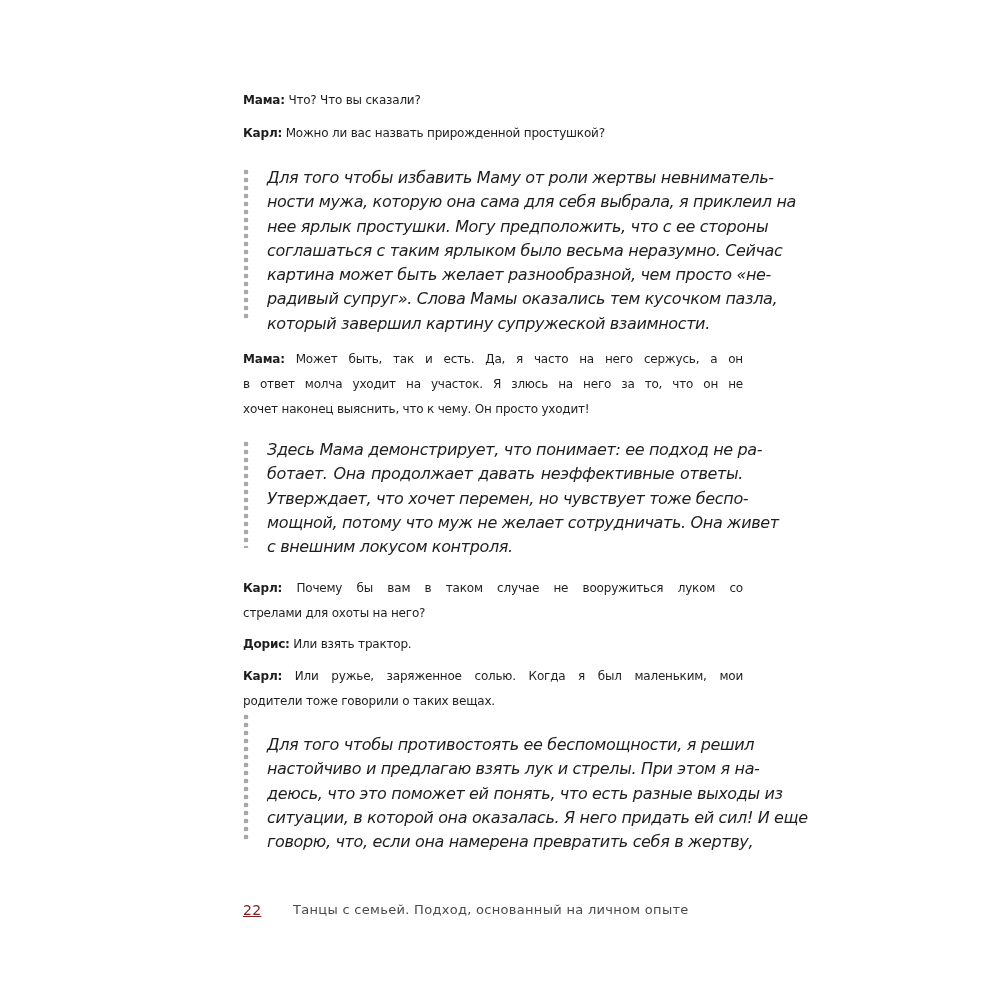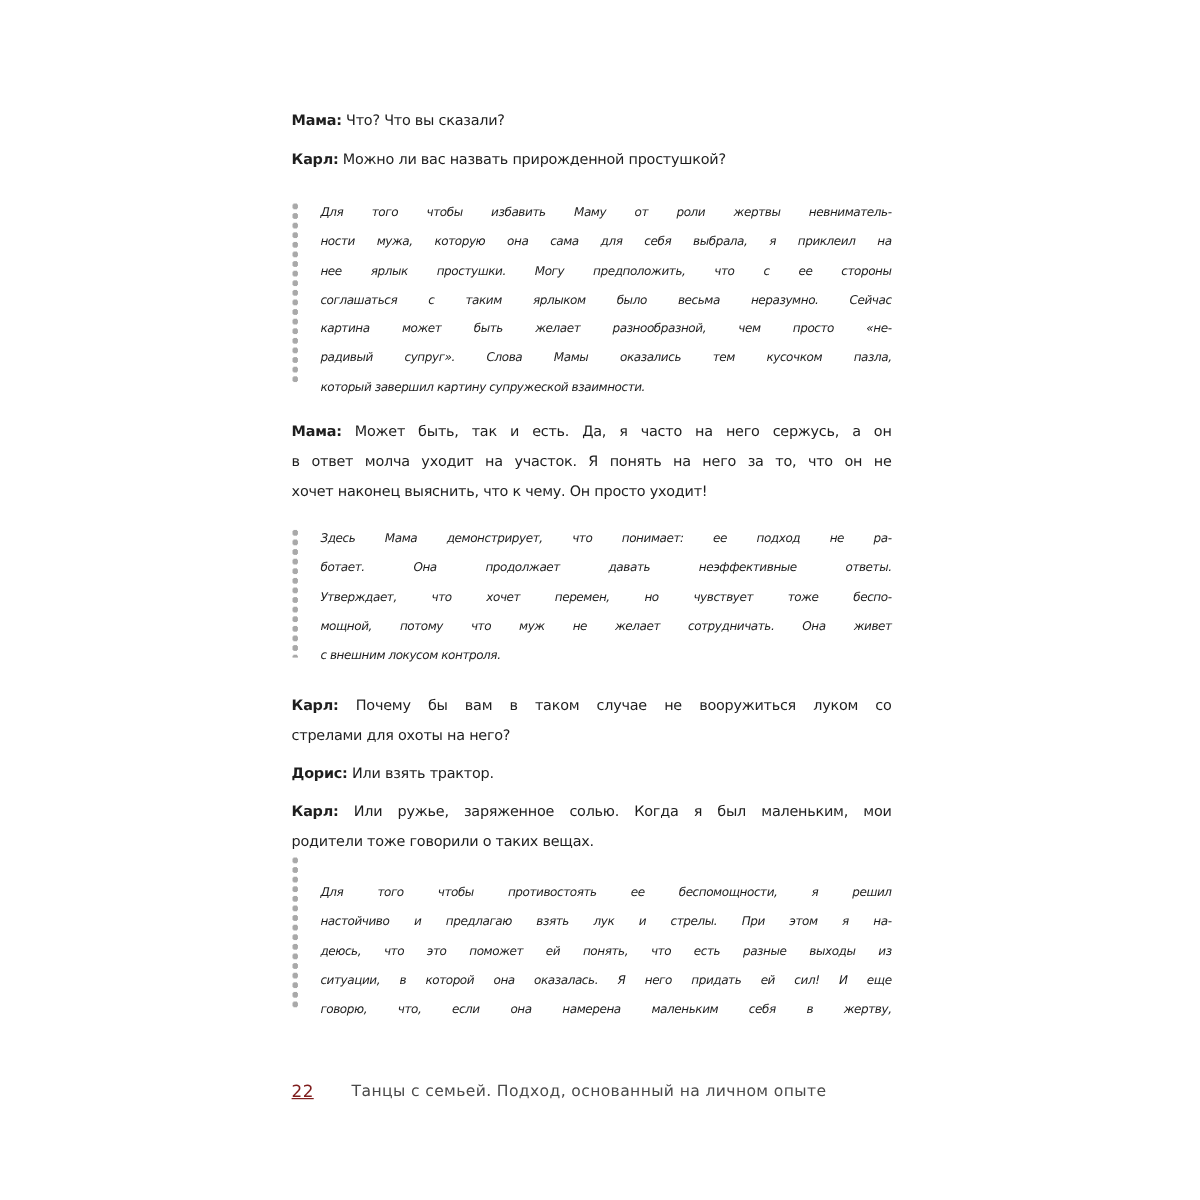--- a/index.html
+++ b/index.html
@@ -40,21 +40,21 @@
       white-space: nowrap;
     }
     .speech-para span.row.last {
       text-align-last: left;
     }
     .comment {
       position: absolute;
       left: 24px;
       width: 476px;
       font-style: italic;
-      font-size: 10px;
+      font-size: 16px;
       line-height: 24.3px;
       color: #1e1e1e;
       letter-spacing: -0.35px;
     }
     .comment span.row {
       display: block;
       text-align: justify;
       text-align-last: justify;
       white-space: nowrap;
     }
@@ -121,21 +121,21 @@
     <span class="row">картина может быть желает разнообразной, чем просто «не-</span>
     <span class="row">радивый супруг». Слова Мамы оказались тем кусочком пазла,</span>
     <span class="row last">который завершил картину супружеской взаимности.</span>
   </div>
 
   <div class="speech-para" style="top:347px;">
     <span class="row">
       <span class="speaker">Мама:</span>
       <span>Может быть, так и есть. Да, я часто на него сержусь, а он</span>
     </span>
-    <span class="row">в ответ молча уходит на участок. Я понять на него за то, что он не</span>
+    <span class="row">в ответ молча уходит на участок. Я злюсь на него за то, что он не</span>
     <span class="row last">хочет наконец выяснить, что к чему. Он просто уходит!</span>
   </div>
 
   <div class="dots" style="top:440px; height:108px;"></div>
   <div class="comment" style="top:438px;">
     <span class="row">Здесь Мама демонстрирует, что понимает: ее подход не ра-</span>
     <span class="row">ботает. Она продолжает давать неэффективные ответы.</span>
     <span class="row">Утверждает, что хочет перемен, но чувствует тоже беспо-</span>
     <span class="row">мощной, потому что муж не желает сотрудничать. Она живет</span>
     <span class="row last">с внешним локусом контроля.</span>
@@ -163,21 +163,21 @@
     </span>
     <span class="row last">родители тоже говорили о таких вещах.</span>
   </div>
 
   <div class="dots" style="top:713px; height:128px;"></div>
   <div class="comment" style="top:733px;">
     <span class="row">Для того чтобы противостоять ее беспомощности, я решил</span>
     <span class="row">настойчиво и предлагаю взять лук и стрелы. При этом я на-</span>
     <span class="row">деюсь, что это поможет ей понять, что есть разные выходы из</span>
     <span class="row">ситуации, в которой она оказалась. Я него придать ей сил! И еще</span>
-    <span class="row">говорю, что, если она намерена маленьким себя в жертву,</span>
+    <span class="row">говорю, что, если она намерена превратить себя в жертву,</span>
   </div>
 
   <div class="footer">
     <span class="page-num">22</span>
     <span class="book-title">Танцы с семьей. Подход, основанный на личном опыте</span>
   </div>
 
 </div>
 
 </body></html>

